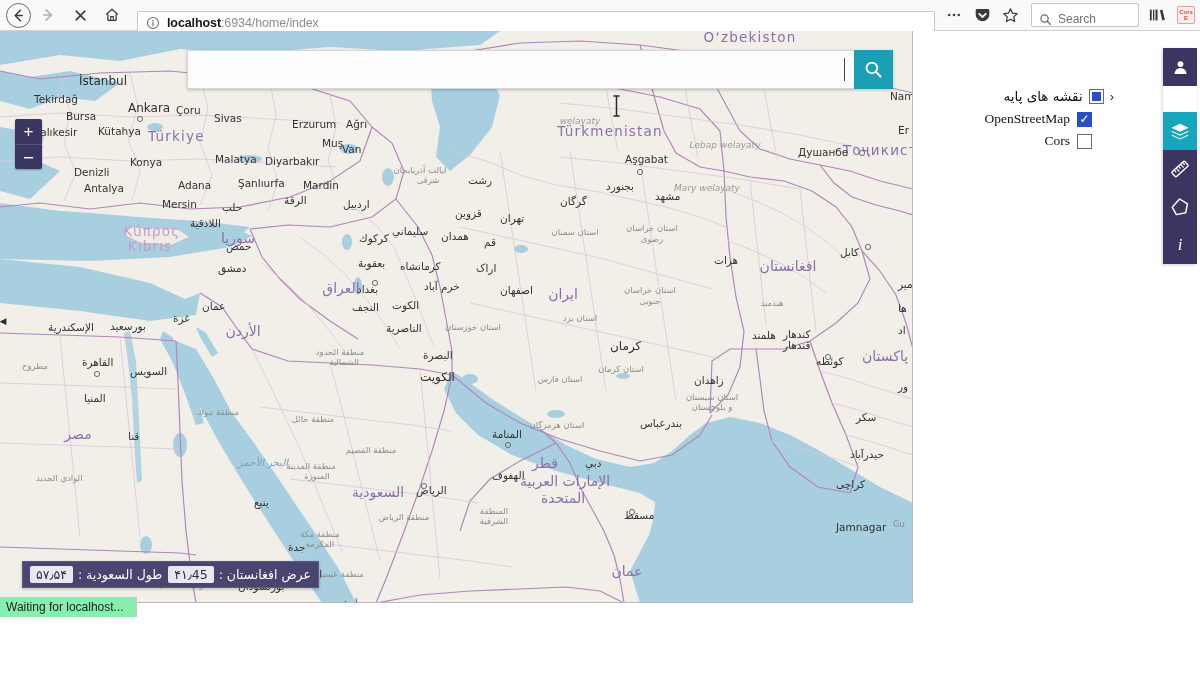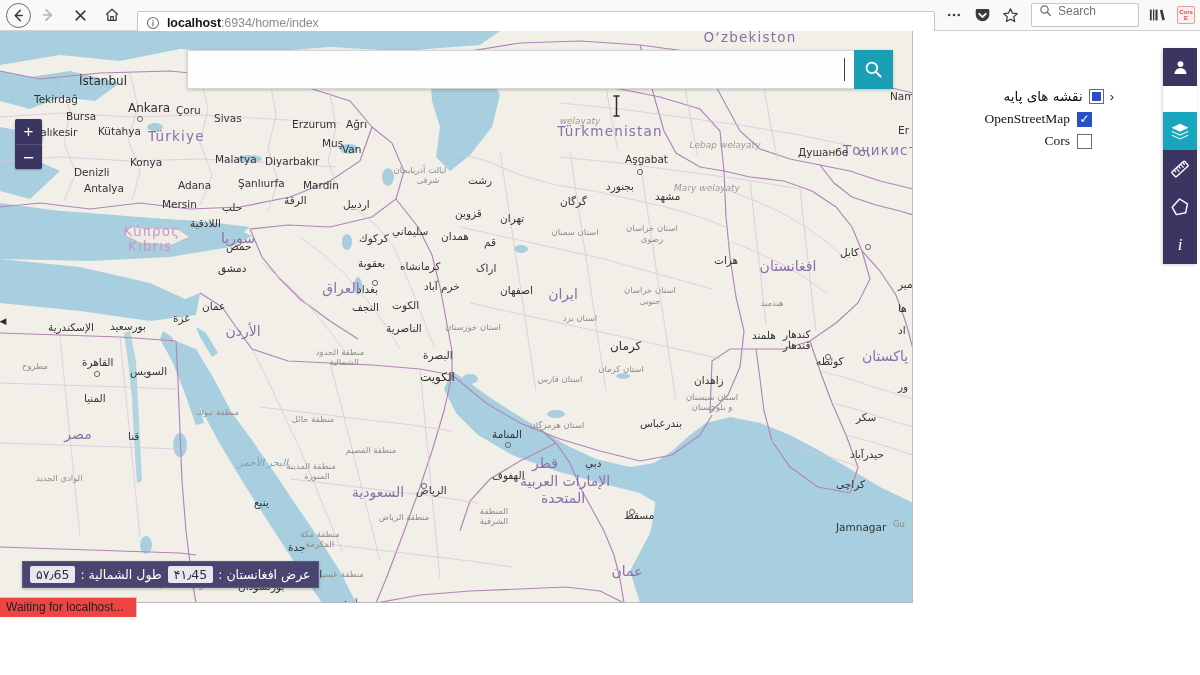--- a/index.html
+++ b/index.html
@@ -46,21 +46,21 @@
   .tb-right { display: flex; align-items: center; gap: 2px; margin-left: 6px; }
   .tb-ico {
     width: 26px; height: 26px;
     display: flex; align-items: center; justify-content: center;
     color: #3a3a3c;
   }
   .searchbar {
     width: 108px; height: 24px;
     border: 1px solid #c6c6c8; border-radius: 2px;
     background: #fff;
-    display: flex; align-items: flex-start; gap: 6px;
+    display: flex; align-items: flex-end; gap: 6px;
     padding: 0 7px;
     margin: 0 4px 0 6px;
     font-size: 12px; color: #737373;
   }
   .ext-badge {
     position: relative; width: 20px; height: 19px;
     background: #1b63b5; border-radius: 2px;
     display: flex; align-items: center; justify-content: center;
     color: #fff; font-size: 12px; font-weight: 700;
     font-family: "Liberation Serif", serif;
@@ -174,21 +174,21 @@
   }
   .coord-bar .cval {
     background: #e9e7ef; color: #2b2b3d;
     padding: 1px 6px; border-radius: 2px; font-size: 12.5px;
   }
   .coord-grp { display: flex; align-items: center; gap: 5px; }
 
   
   .statusbar {
     position: absolute; left: 0; top: 566px;
-    background: #ef4444;
+    background: #86efac;
     border: 1px solid #c9c9cb; border-left: none; border-bottom: none;
     padding: 2px 12px 3px 6px;
     font-size: 12px; color: #222; white-space: nowrap;
   }
 
   
   .right-panel {
     position: absolute; left: 914px; top: 0;
     width: 286px; height: 572px;
     background: #ffffff;
@@ -677,22 +677,22 @@
 
     <div class="zoom-ctrl">
       <div class="zoom-btn">+</div>
       <div class="zoom-btn minus">−</div>
     </div>
 
     <div class="left-tab">◀</div>
 
     <div class="coord-bar">
       <div class="coord-grp">
-        <span>طول الشمالية :</span>
-        <span class="cval">۵۷٫65</span>
+        <span>طول السعودية :</span>
+        <span class="cval">۵۷٫۵۴</span>
       </div>
       <div class="coord-grp">
         <span>عرض افغانستان :</span>
         <span class="cval">۴۱٫45</span>
       </div>
     </div>
   </div>
 
   <div class="statusbar">Waiting for localhost...</div>
 

